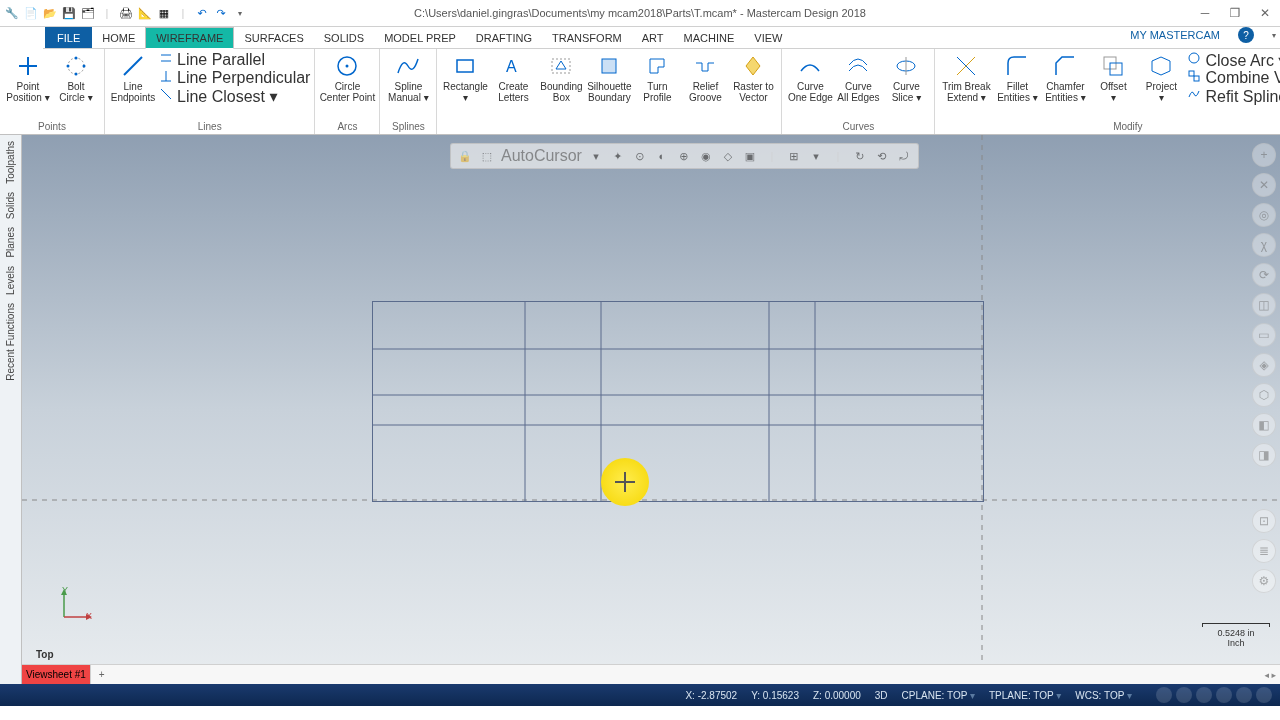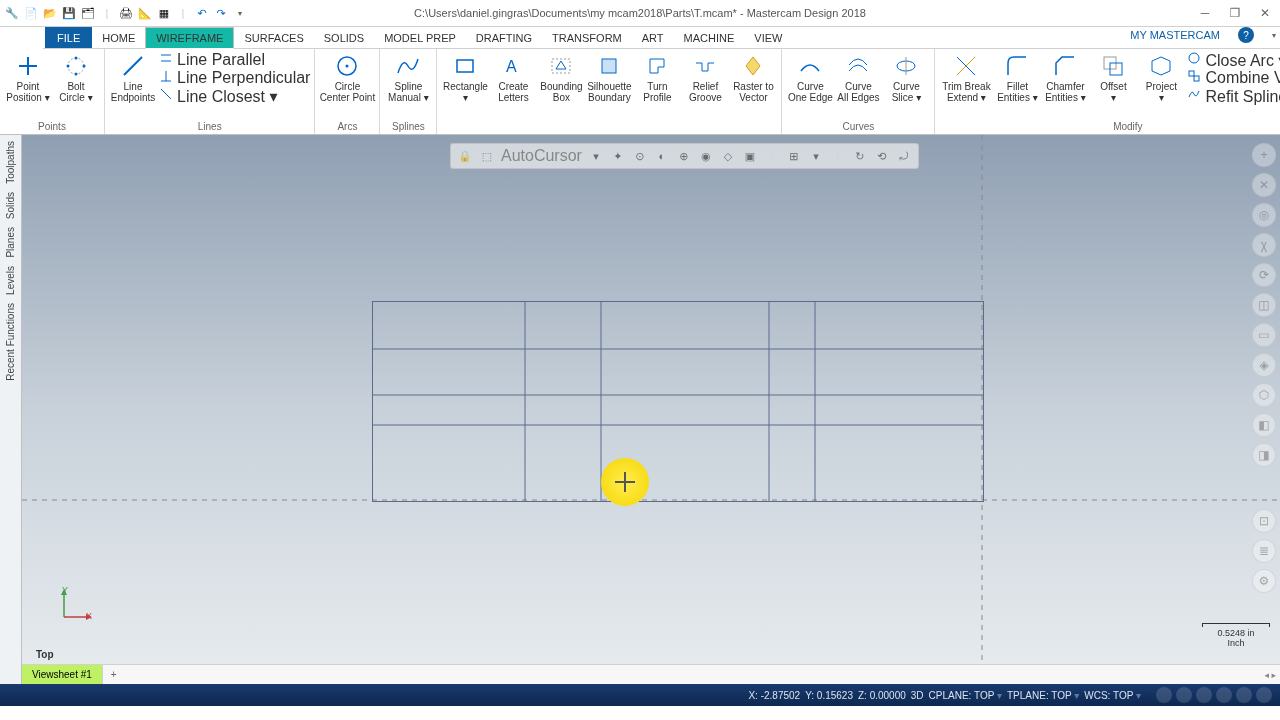--- a/index.html
+++ b/index.html
@@ -66,26 +66,26 @@
 
 
 .scale-ind { position: absolute; right: 10px; bottom: 36px; font-size: 9px; color: #333; text-align: center; }
 .scale-ind .bar { border-top: 1px solid #333; border-left: 1px solid #333; border-right: 1px solid #333; height: 4px; width: 68px; margin-bottom: 1px; }
 
 
 .view-label { position: absolute; left: 36px; bottom: 24px; font-size: 10px; color: #333; font-weight: bold; }
 
 
 .viewsheet-bar { position: absolute; left: 22px; right: 0; bottom: 0; height: 20px; background: #f7f7f7; border-top: 1px solid #d0d0d0; display: flex; align-items: center; font-size: 10px; }
-.vs-tab { padding: 0 10px; border-right: 1px solid #d0d0d0; height: 100%; display: flex; align-items: center; background: #bef264; cursor: pointer; }
+.vs-tab { padding: 0 4px; border-right: 1px solid #d0d0d0; height: 100%; display: flex; align-items: center; background: #ef4444; cursor: pointer; }
 .vs-add { padding: 0 8px; cursor: pointer; color: #666; }
 .vs-arrows { position: absolute; right: 4px; display: flex; gap: 2px; color: #888; font-size: 9px; }
 
 
-.statusbar { height: 22px; background: linear-gradient(to bottom, #1a3a6e, #0d2850); color: #d8e4f0; display: flex; align-items: center; font-size: 10px; padding: 0 8px; justify-content: flex-end; gap: 5px; }
+.statusbar { height: 22px; background: linear-gradient(to bottom, #1a3a6e, #0d2850); color: #d8e4f0; display: flex; align-items: center; font-size: 10px; padding: 0 8px; justify-content: flex-end; gap: 14px; }
 .statusbar .sep { color: #5a7aa0; }
 .status-icons { display: flex; gap: 4px; margin-left: 10px; }
 .status-icons .si { width: 16px; height: 16px; border-radius: 50%; background: rgba(255,255,255,0.15); }
 </style>
 </head>
 <body>
 
 <div class="titlebar">
   <div class="qat">
     <div class="qat-icon">🔧</div>

